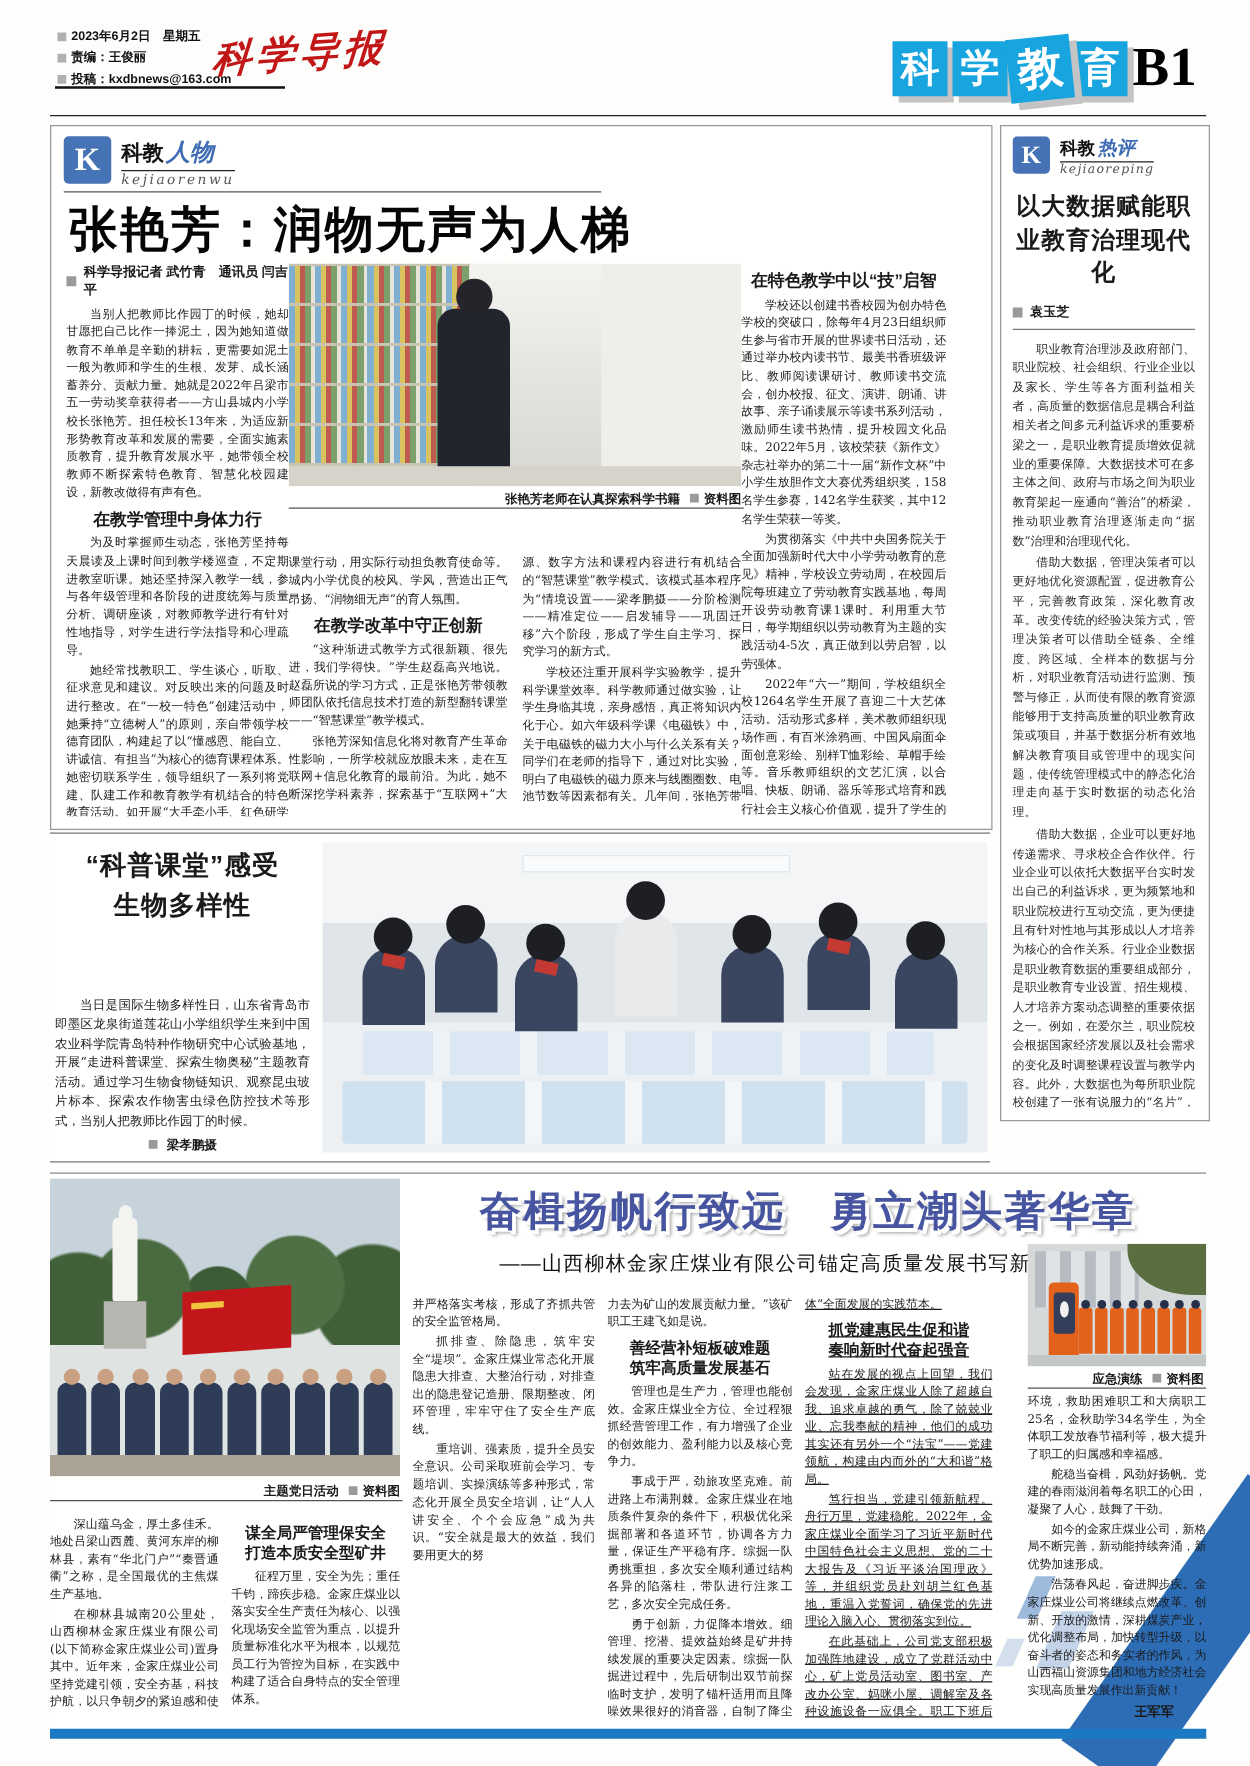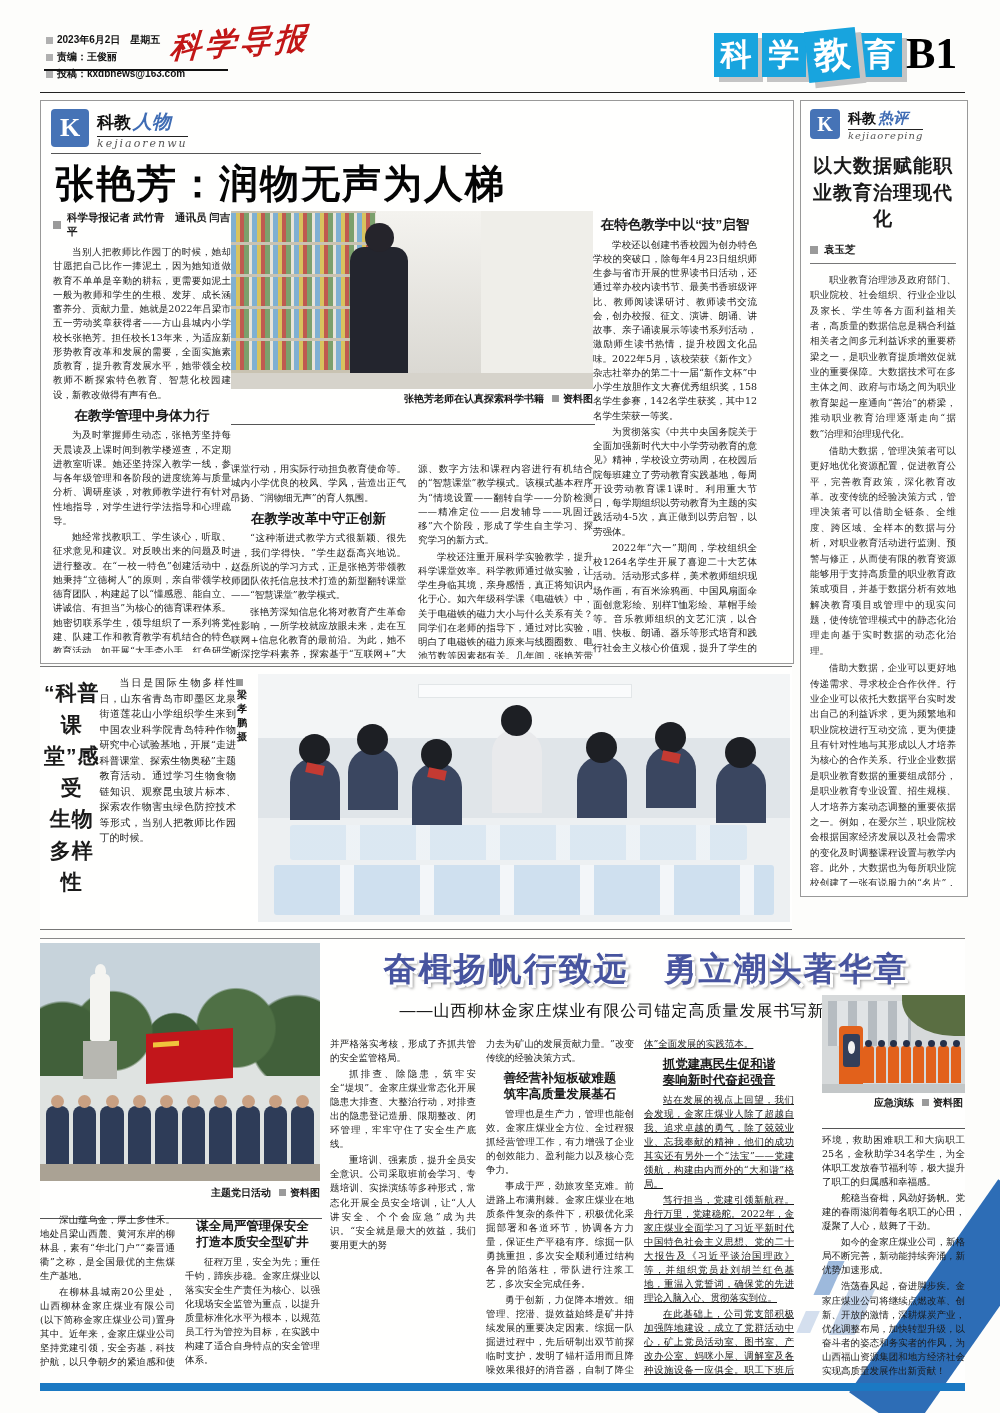--- a/index.html
+++ b/index.html
@@ -1,20 +1,20 @@
 <!DOCTYPE html>
 <html><head>
 <meta charset="utf-8">
 <style>
   html,body{margin:0;padding:0;background:#9a9a9a;}
   .page{position:relative;width:1000px;height:1413px;margin:0 auto;background:#fdfdfb;
         font-family:"DejaVu Serif","Liberation Serif",serif;color:#1a1a1a;overflow:hidden;}
 
   
-  .hdr-info{position:absolute;left:46px;top:33px;font-family:"Liberation Sans",sans-serif;
+  .hdr-info{position:absolute;left:46px;top:22px;font-family:"Liberation Sans",sans-serif;
             font-size:10px;font-weight:bold;color:#111;}
   .hdr-row{display:flex;align-items:center;margin-bottom:3px;}
   .sq-sm{width:7px;height:7px;background:#b0b0b0;margin-right:4px;flex:none;}
   .hdr-underline{position:absolute;left:44px;top:69px;width:184px;height:2px;background:#111;}
   .masthead{position:absolute;left:170px;top:22px;font-size:31px;font-weight:bold;color:#c21717;
             letter-spacing:4px;transform:rotate(-4deg) skewX(-8deg);font-style:italic;}
   .hdr-rule{position:absolute;left:40px;top:92px;width:925px;height:1px;background:#222;}
   .tiles{position:absolute;left:714px;top:33px;display:flex;align-items:center;}
   .tile{width:44px;height:44px;background:#18a4de;color:#fff;font-weight:bold;font-size:31px;
         line-height:44px;text-align:center;margin-right:4px;box-shadow:5px 5px 0 #c4c4c4;
@@ -35,21 +35,21 @@
   .badge-txt{margin-left:8px;}
   .badge-cnrow{display:flex;align-items:baseline;border-bottom:1px solid #222;padding-bottom:1px;}
   .badge-cn{font-family:"Liberation Sans",sans-serif;font-weight:bold;color:#111;}
   .badge-blue{color:#3f6cb4;font-style:italic;font-weight:bold;margin-left:2px;}
   .badge-py{font-style:italic;color:#555;letter-spacing:2px;}
   .byline{font-family:"Liberation Sans",sans-serif;font-weight:bold;font-size:10.5px;
           display:flex;align-items:center;margin-bottom:6px;}
   .sq{width:8px;height:8px;background:#9a9a9a;margin-right:6px;flex:none;}
   .photo{position:relative;overflow:hidden;background:#ddd;}
   .caption{font-family:Liberation Sans, sans-serif;font-weight:bold;font-size:10px;
-           text-align:right;padding:3px 2px 18px 0;}
+           text-align:right;padding:3px 2px 0 0;}
   .caption .sq{display:inline-block;width:7px;height:7px;margin:0 4px 0 8px;}
 
   
   .art1{position:absolute;left:40px;top:100px;width:752px;height:562px;border:1px solid #999;background:#fffffe;}
   .art1 .badge{position:absolute;left:10px;top:8px;}
   .art1 .ktile{width:38px;height:38px;font-size:26px;}
   .art1 .badge-cn{font-size:17px;}
   .art1 .badge-blue{font-size:19px;}
   .art1 .badge-py{font-size:11px;}
   .art1-badgerule{position:absolute;left:10px;top:52px;width:430px;height:1px;background:#555;}
@@ -82,21 +82,21 @@
   .art2 .badge-blue{font-size:15px;}
   .art2 .badge-py{font-size:10px;letter-spacing:1px;}
   .art2-headline{font-size:19px;font-weight:bold;font-family:"Liberation Sans",sans-serif;
                  text-align:center;line-height:1.4;margin:12px 0 10px 0;letter-spacing:1px;}
   .art2 .byline{border-bottom:1px solid #777;padding-bottom:6px;margin-bottom:8px;}
   .art2 .para{font-size:9.5px;line-height:1.62;color:#2a2a2a;}
 
   
   .kepu{position:absolute;left:40px;top:666px;width:752px;height:262px;border-top:1px solid #777;
         border-bottom:1px solid #777;display:flex;background:#fffffe;}
-  .kepu-left{width:204px;padding:8px 10px 6px 4px;display:flex;flex-direction:row;}
+  .kepu-left{width:204px;padding:8px 10px 6px 4px;display:flex;flex-direction:column;}
   .kepu-title{font-size:21px;font-weight:bold;font-family:"Liberation Sans",sans-serif;
               text-align:center;line-height:1.5;letter-spacing:1px;margin-top:2px;}
   .kepu-spacer{flex:1;}
   .kepu-left .para{font-size:10px;line-height:1.55;}
   .credit-line{text-align:center;font-family:"Liberation Sans",sans-serif;font-weight:bold;font-size:10px;margin-top:2px;}
   .credit-line .sq{display:inline-block;width:7px;height:7px;margin-right:5px;}
   .kids{flex:1;margin:7px 2px 7px 0;background:linear-gradient(#f3f5f6 0 26%,#e0e5e9 26% 58%,#edf0f2 58% 100%);}
   .kids .lamp{position:absolute;left:30%;top:4%;width:40%;height:5%;background:#fafbfc;border:1px solid #e2e6e8;}
   .kids .trays{position:absolute;left:3%;right:3%;bottom:3%;height:20%;border-radius:3px;
     background:repeating-linear-gradient(90deg,#cfe0ef 0 66px,#f3f6f9 66px 80px);}
@@ -232,21 +232,21 @@
           <span>张艳芳老师在认真探索科学书籍</span><span class="sq"></span><span>资料图</span>
         </div>
         <div class="midcols">
           <div>
               <p class="para ni">课堂行动，用实际行动担负教育使命等。城内小学优良的校风、学风，营造出正气昂扬、“润物细无声”的育人氛围。</p>
               <div class="sub">在教学改革中守正创新</div>
               <p class="para">“这种渐进式教学方式很新颖、很先进，我们学得快。”学生赵磊高兴地说。赵磊所说的学习方式，正是张艳芳带领教师团队依托信息技术打造的新型翻转课堂——“智慧课堂”教学模式。</p>
               <p class="para">张艳芳深知信息化将对教育产生革命性影响，一所学校就应放眼未来，走在互联网+信息化教育的最前沿。为此，她不断深挖学科素养，探索基于“互联网+”大背景下课堂教学模式的变革方向。在智慧化校园的建设过程中，她积极推进教学平台的使用，持续探索出了利用多种授课平台把信息技术、数字化资</p>
             </div>
           <div>
-              <p class="para ni">源、数字方法和课程内容进行有机结合的“智慧课堂”教学模式。该模式基本程序为“情境设置——翻转自学——分阶检测——精准定位——启发辅导——巩固迁移”六个阶段，形成了学生自主学习、探究学习的新方式。</p>
+              <p class="para ni">源、数字方法和课程内容进行有机结合的“智慧课堂”教学模式。该模式基本程序为“情境设置——梁孝鹏摄——分阶检测——精准定位——启发辅导——巩固迁移”六个阶段，形成了学生自主学习、探究学习的新方式。</p>
               <p class="para">学校还注重开展科学实验教学，提升科学课堂效率。科学教师通过做实验，让学生身临其境，亲身感悟，真正将知识内化于心。如六年级科学课《电磁铁》中，关于电磁铁的磁力大小与什么关系有关？同学们在老师的指导下，通过对比实验，明白了电磁铁的磁力原来与线圈圈数、电池节数等因素都有关。几年间，张艳芳带领全校教师申报的各级各类课题12项，组织的相关主题沙龙讲座活动30余次，其中她主持研究的《小学生探究能力培养与提升》被评为省级优秀课题。</p>
             </div>
         </div>
       </div>
 
       <div class="a1c4 col">
           <div class="sub">在特色教学中以“技”启智</div>
           <p class="para">学校还以创建书香校园为创办特色学校的突破口，除每年4月23日组织师生参与省市开展的世界读书日活动，还通过举办校内读书节、最美书香班级评比、教师阅读课研讨、教师读书交流会，创办校报、征文、演讲、朗诵、讲故事、亲子诵读展示等读书系列活动，激励师生读书热情，提升校园文化品味。2022年5月，该校荣获《新作文》杂志社举办的第二十一届“新作文杯”中小学生放胆作文大赛优秀组织奖，158名学生参赛，142名学生获奖，其中12名学生荣获一等奖。</p>
           <p class="para">为贯彻落实《中共中央国务院关于全面加强新时代大中小学劳动教育的意见》精神，学校设立劳动周，在校园后院每班建立了劳动教育实践基地，每周开设劳动教育课1课时。利用重大节日，每学期组织以劳动教育为主题的实践活动4-5次，真正做到以劳启智，以劳强体。</p>
           <p class="para">2022年“六一”期间，学校组织全校1264名学生开展了喜迎二十大艺体活动。活动形式多样，美术教师组织现场作画，有百米涂鸦画、中国风扇面伞面创意彩绘、别样T恤彩绘、草帽手绘等。音乐教师组织的文艺汇演，以合唱、快板、朗诵、器乐等形式培育和践行社会主义核心价值观，提升了学生的艺术素养。2022年在吕梁市艺术节展演活动中，该校选送的合唱《摔一个月亮当皮球》荣获吕梁市一等奖。体育教师组织学生开展快乐体育运动，除开展田径赛，还组织了毛毛虫、排山倒海、接力传球等集体项目，让学生感受到强身健体的重要性。</p>
@@ -356,21 +356,21 @@
           <p class="para">严管理、强落实，筑牢安全“防火墙”。金家庄煤业先后制定了安全管理制度35项，并积极完善了各岗位人员的安全生产责任制和岗位职责，各级人员层层签订安全生产目标责任状，</p>
         </div>
     </div>
 
     <div class="colB">
         <p class="para ni">并严格落实考核，形成了齐抓共管的安全监管格局。</p>
         <p class="para">抓排查、除隐患，筑牢安全“堤坝”。金家庄煤业常态化开展隐患大排查、大整治行动，对排查出的隐患登记造册、限期整改、闭环管理，牢牢守住了安全生产底线。</p>
         <p class="para">重培训、强素质，提升全员安全意识。公司采取班前会学习、专题培训、实操演练等多种形式，常态化开展全员安全培训，让“人人讲安全、个个会应急”成为共识。“安全就是最大的效益，我们要用更大的努</p>
       </div>
     <div class="colC">
-        <p class="para ni">力去为矿山的发展贡献力量。”改变传统的经验决策方式。</p>
+        <p class="para ni">力去为矿山的发展贡献力量。”该矿职工王建飞如是说。</p>
         <div class="sub">善经营补短板破难题
 筑牢高质量发展基石</div>
         <p class="para">管理也是生产力，管理也能创效。金家庄煤业全方位、全过程狠抓经营管理工作，有力增强了企业的创效能力、盈利能力以及核心竞争力。</p>
         <p class="para">事成于严，劲旅攻坚克难。前进路上布满荆棘。金家庄煤业在地质条件复杂的条件下，积极优化采掘部署和各道环节，协调各方力量，保证生产平稳有序。综掘一队勇挑重担，多次安全顺利通过结构各异的陷落柱，带队进行注浆工艺，多次安全完成任务。</p>
         <p class="para">勇于创新，力促降本增效。细管理、挖潜、提效益始终是矿井持续发展的重要决定因素。综掘一队掘进过程中，先后研制出双节前探临时支护，发明了锚杆适用而且降噪效果很好的消音器，自制了降尘效果明显的全断面喷雾网；首次使用锚杆扭力倍增器，降低工人劳动强度的同时也增强支护效果……</p>
       </div>
     <div class="colD">
         <p class="para ni">体”全面发展的实践范本。</p>
         <div class="sub">抓党建惠民生促和谐
 奏响新时代奋起强音</div>

